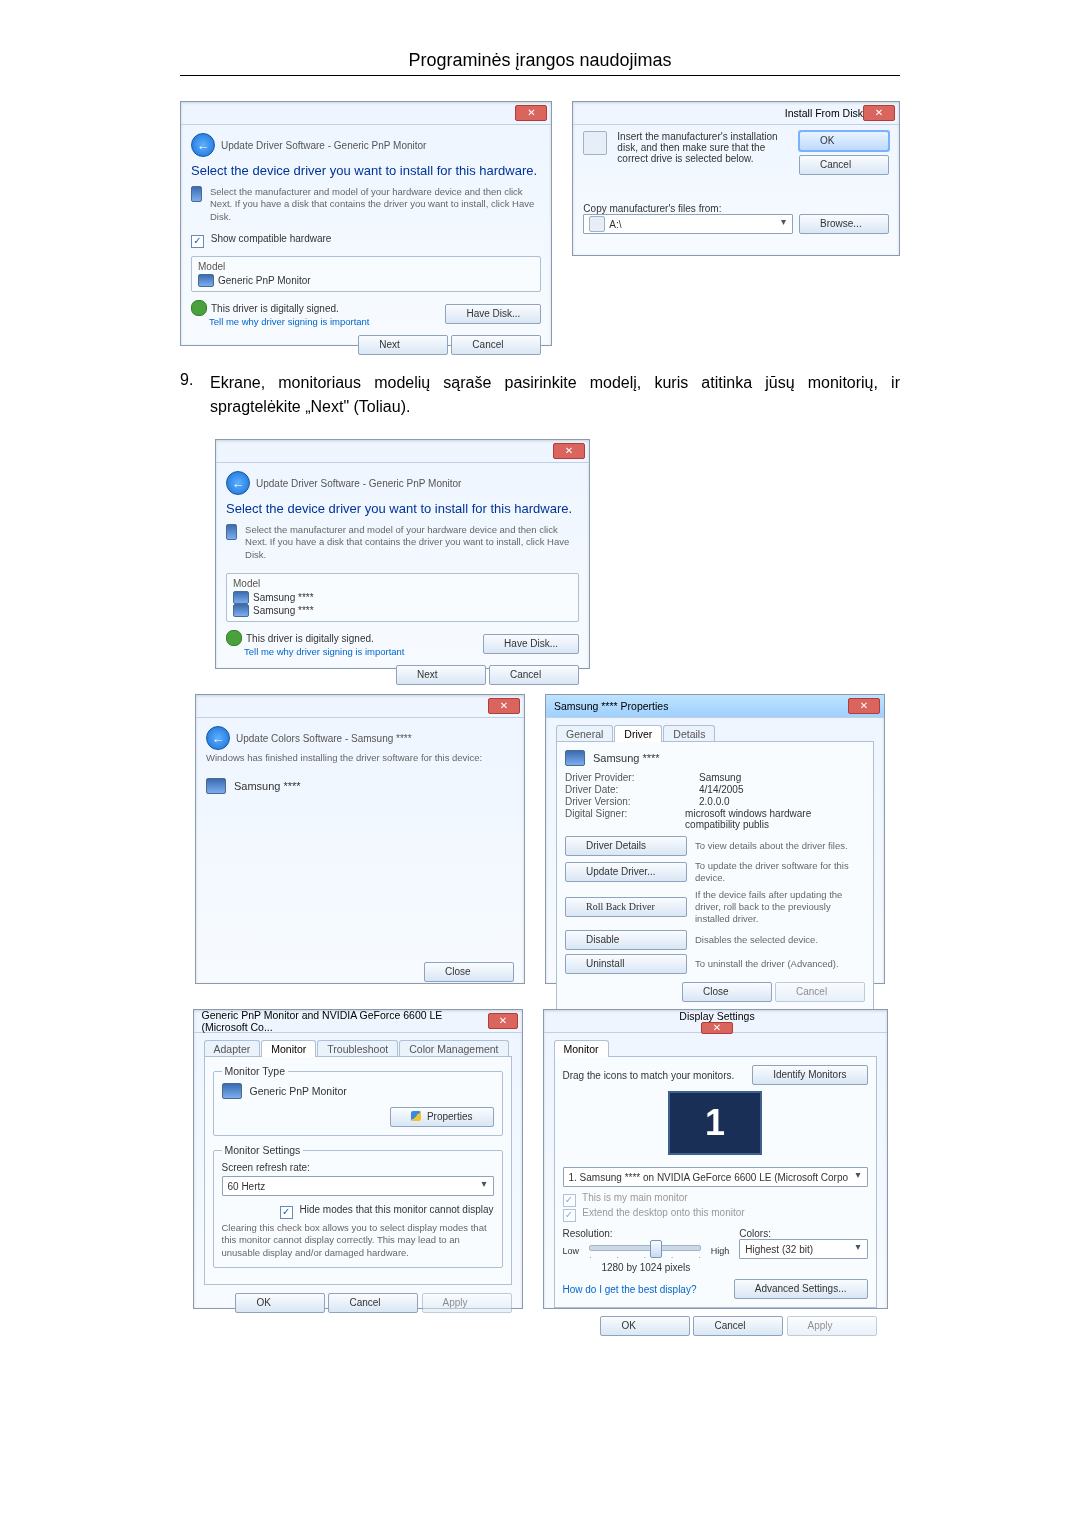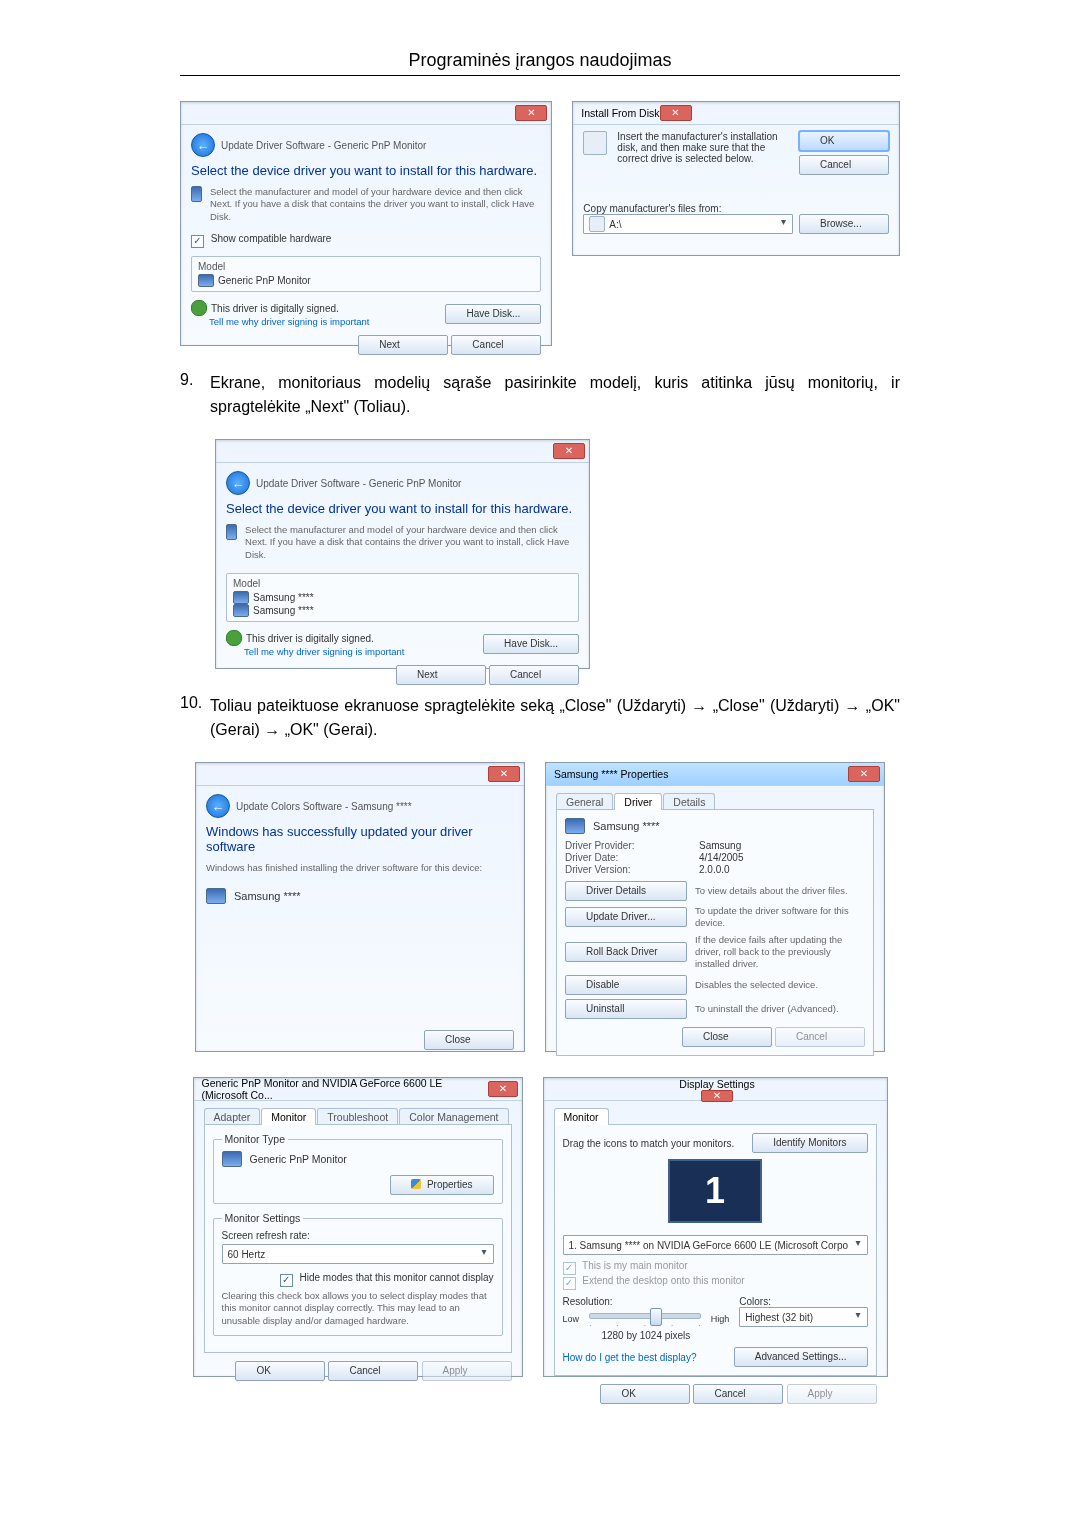--- a/index.html
+++ b/index.html
@@ -261,21 +261,21 @@
           <span class="btn sm">Have Disk...</span>
         </div>
         <div class="right">
           <span class="btn sm">Next</span>
           <span class="btn sm">Cancel</span>
         </div>
       </div>
     </div>
 
     <div class="win" style="width:330px;height:155px;">
-      <div class="winbar" style="justify-content:flex-start;padding-left:8px;">
+      <div class="winbar" style="justify-content:flex-end;padding-left:8px;">
         <span style="font-size:10.5px;">Install From Disk</span>
         <div class="closebtn">✕</div>
       </div>
       <div class="wbody">
         <div style="display:flex;gap:10px;">
           <span class="driveicon"></span>
           <div style="flex:1; font-size:10px;">Insert the manufacturer's installation disk, and then make sure that the correct drive is selected below.</div>
           <div style="display:flex;flex-direction:column;gap:4px;">
             <span class="btn primary sm">OK</span>
             <span class="btn sm">Cancel</span>
@@ -336,37 +336,32 @@
           <span class="btn sm">Have Disk...</span>
         </div>
         <div class="right">
           <span class="btn sm">Next</span>
           <span class="btn sm">Cancel</span>
         </div>
       </div>
     </div>
   </div>
 
-  <div class="item">
-    <div class="num">10.</div>
-    <div class="txt">Toliau pateiktuose ekranuose spragtelėkite seką „Close" (Uždaryti) → „Close" (Uždaryti) → „OK" (Gerai) → „OK" (Gerai).</div>
-  </div>
 
   <div class="row">
 
     <div class="win" style="width:330px;height:290px;">
       <div class="winbar">
           <div class="closebtn">✕</div>
         </div>
       <div class="wbody" style="display:flex;flex-direction:column;height:258px;">
         <div class="breadcrumb">
           <span class="backarrow">←</span>
           <span>Update Colors Software - Samsung ****</span>
         </div>
-        <div class="heading">Windows has successfully updated your driver software</div>
         <div class="sub">Windows has finished installing the driver software for this device:</div>
         <div style="display:flex;align-items:center;gap:8px;margin-top:14px;">
           <span class="icon-monitor"></span>
           <span style="font-size:11px;">Samsung ****</span>
         </div>
         <div style="flex:1;"></div>
         <div class="right">
           <span class="btn sm">Close</span>
         </div>
       </div>
@@ -393,30 +388,34 @@
               <span>Samsung</span>
             </div>
           <div class="kv">
               <span class="k">Driver Date:</span>
               <span>4/14/2005</span>
             </div>
           <div class="kv">
               <span class="k">Driver Version:</span>
               <span>2.0.0.0</span>
             </div>
+          <div class="kv">
+              <span class="k">Digital Signer:</span>
+              <span>microsoft windows hardware compatibility publis</span>
+            </div>
           <div style="display:flex;gap:8px;margin-top:6px;align-items:center;">
             <span class="btn" style="width:80px;">Driver Details</span>
             <span class="sub" style="flex:1;">To view details about the driver files.</span>
           </div>
           <div style="display:flex;gap:8px;margin-top:4px;align-items:center;">
             <span class="btn" style="width:80px;">Update Driver...</span>
             <span class="sub" style="flex:1;">To update the driver software for this device.</span>
           </div>
           <div style="display:flex;gap:8px;margin-top:4px;align-items:center;">
-            <span class="btn" style="width:80px;">Roll Back Driver</span>
+            <span class="btn" style="width:80px;font-family:Liberation Serif, serif;">Roll Back Driver</span>
             <span class="sub" style="flex:1;">If the device fails after updating the driver, roll back to the previously installed driver.</span>
           </div>
           <div style="display:flex;gap:8px;margin-top:4px;align-items:center;">
             <span class="btn" style="width:80px;">Disable</span>
             <span class="sub" style="flex:1;">Disables the selected device.</span>
           </div>
           <div style="display:flex;gap:8px;margin-top:4px;align-items:center;">
             <span class="btn" style="width:80px;">Uninstall</span>
             <span class="sub" style="flex:1;">To uninstall the driver (Advanced).</span>
           </div>

